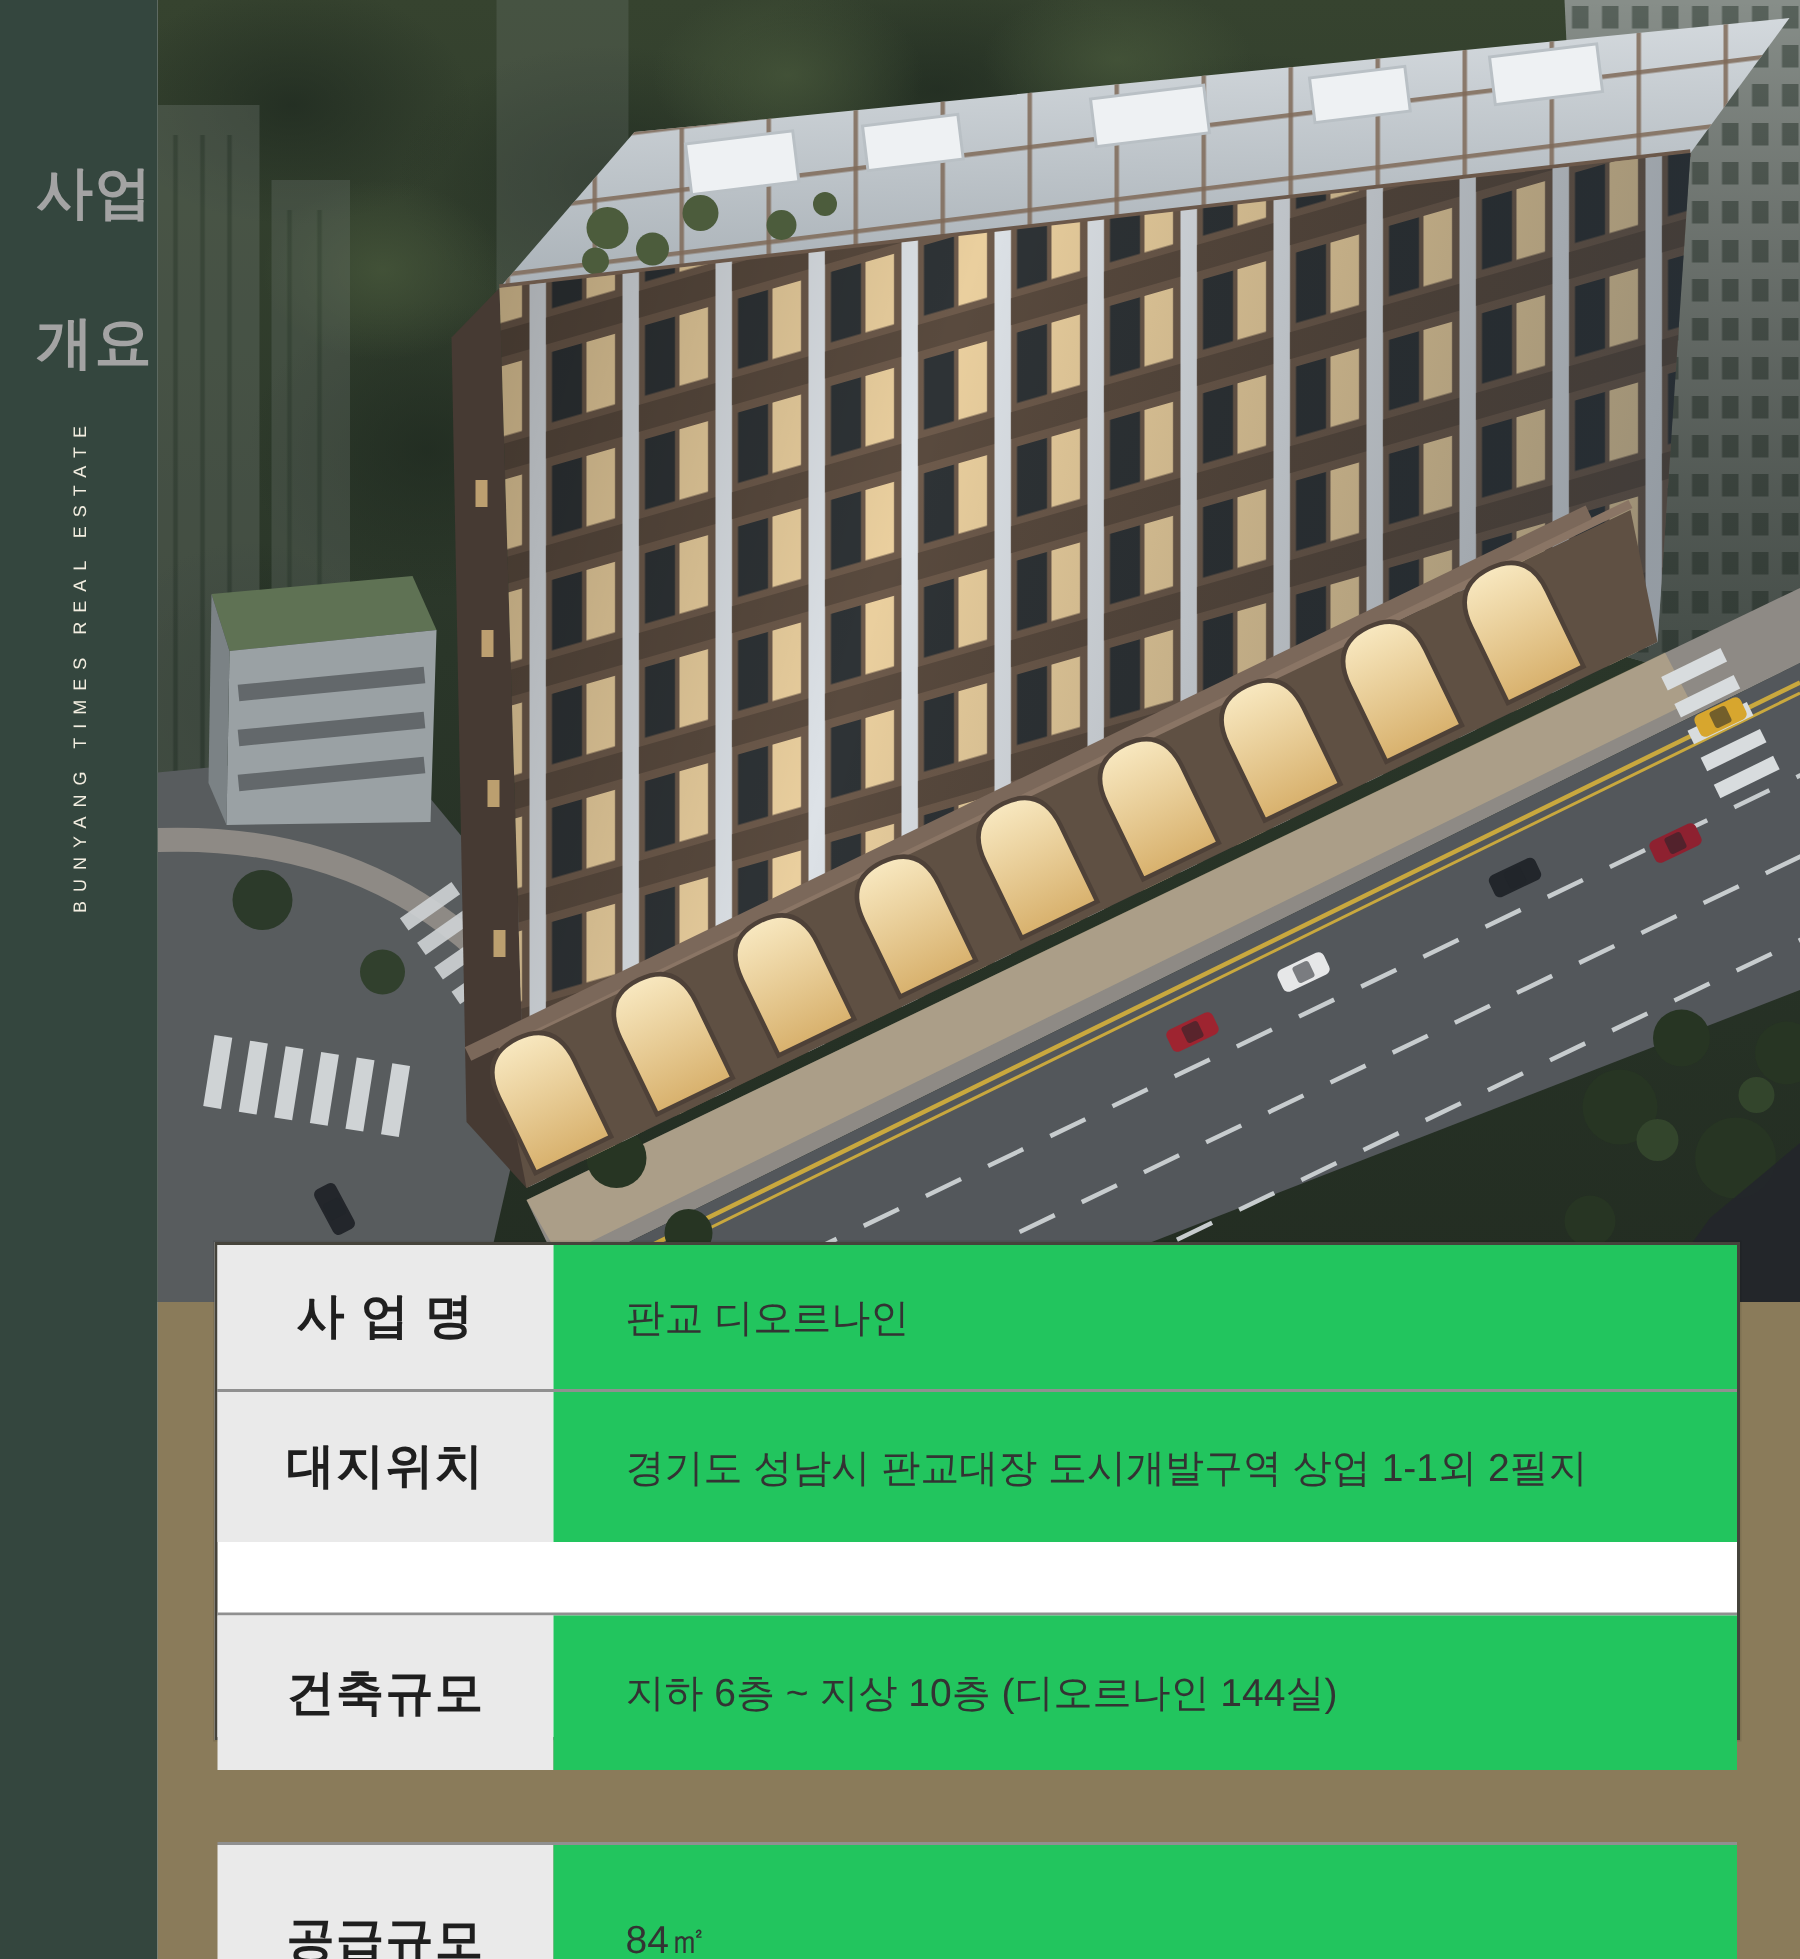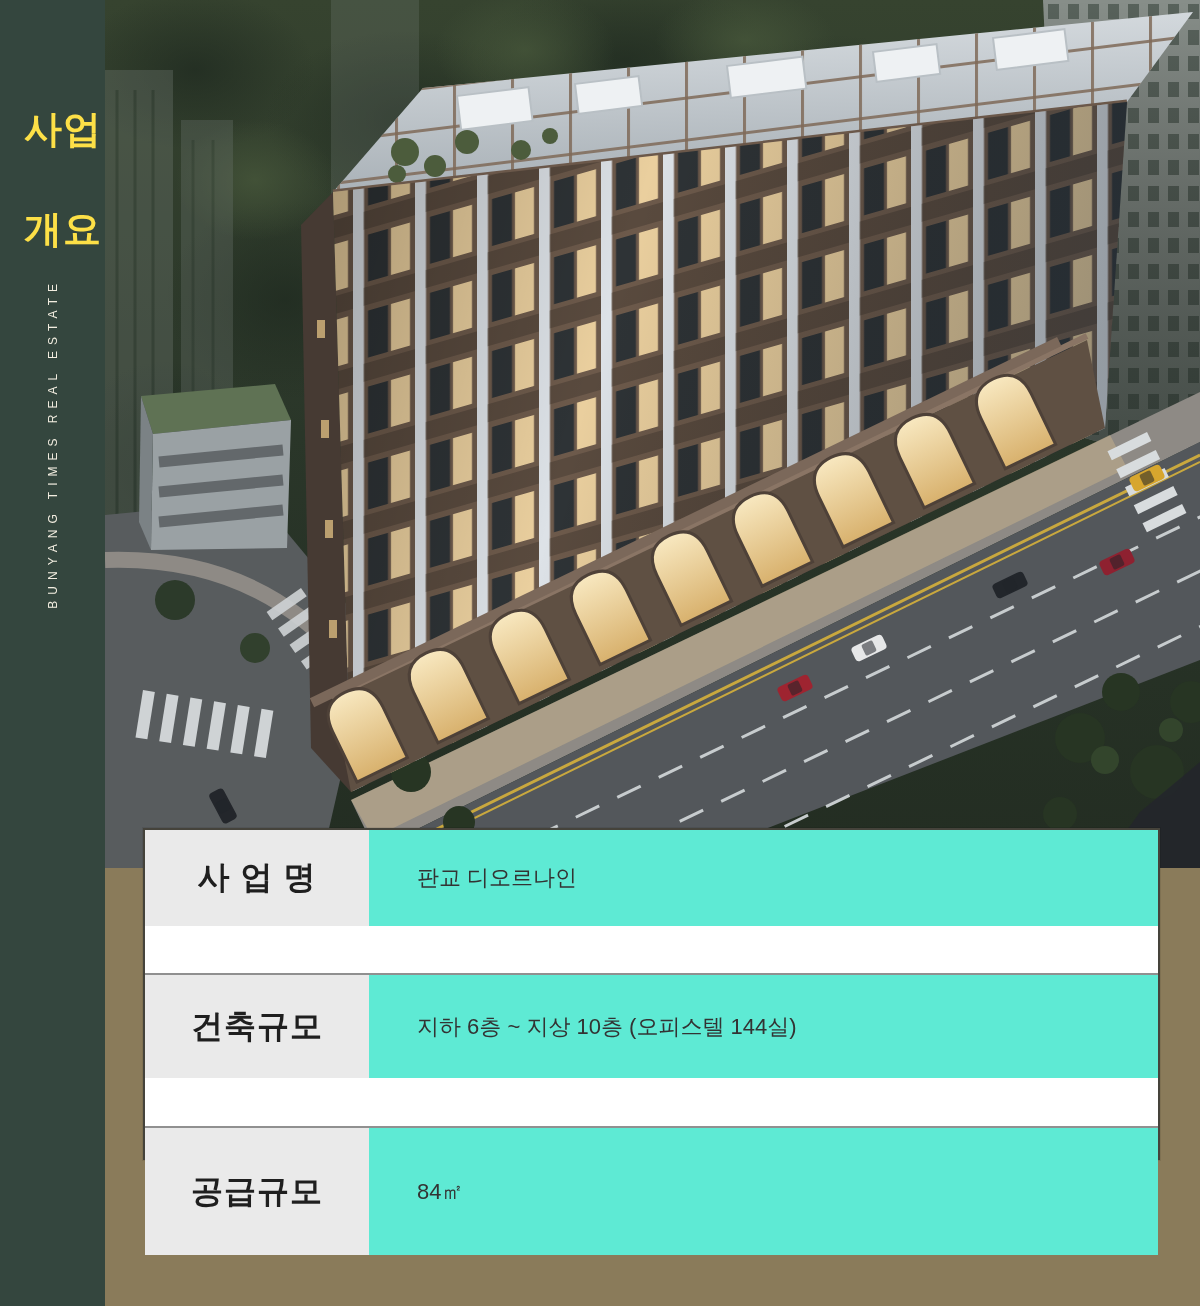--- a/index.html
+++ b/index.html
@@ -20,21 +20,21 @@
   .page{
     position:relative;width:1200px;height:1306px;overflow:hidden;background:#fff;
   }
   
   .sidebar{
     position:absolute;left:0;top:0;width:105px;height:1306px;
     background:var(--sidebar-green);z-index:5;
   }
   .page-title{
     position:absolute;left:24px;top:104px;
-    color:#fde047;font-size:38px;font-weight:bold;line-height:1.32;
+    color:#a3a3a3;font-size:38px;font-weight:bold;line-height:1.32;
     letter-spacing:1px;white-space:pre-line;
   }
   .brand-wrap{
     position:absolute;left:0;top:278px;width:105px;height:330px;
     display:flex;align-items:center;justify-content:center;
   }
   .brand-vertical{
     writing-mode:vertical-rl;transform:rotate(180deg);
     color:var(--sidebar-text);font-size:12px;letter-spacing:6px;
     font-weight:500;white-space:nowrap;
@@ -59,21 +59,21 @@
   .info-row{display:flex;width:100%;}
   .info-row + .info-row{border-top:2px solid var(--row-divider);}
   .r1{height:96px;} .r2{height:102px;} .r3{height:105px;margin-top:47px;} .r4{height:129px;margin-top:48px;}
   .cell-label{
     width:224px;flex:0 0 224px;background:var(--label-cell-bg);
     display:flex;align-items:center;justify-content:center;
     font-size:32px;font-weight:bold;color:#1F1F1F;letter-spacing:1px;
   }
   .cell-value{
     flex:1;display:flex;align-items:center;padding-left:48px;
-    font-size:22px;color:#333;background:#5eead4;letter-spacing:0;
+    font-size:26px;color:#333;background:#22c55e;letter-spacing:0;
   }
 </style>
 </head>
 <body>
 
 <div class="page">
 
   <aside class="sidebar">
     <h1 class="page-title"><span>사업</span><br>
       <span>개요</span>
@@ -293,23 +293,27 @@
     </svg>
   </div>
 
   <div class="olive-band"></div>
 
   <section class="info-panel">
     <div class="info-row r1">
       <div class="cell-label">사 업 명</div>
       <div class="cell-value">판교 디오르나인</div>
     </div>
+    <div class="info-row r2">
+      <div class="cell-label">대지위치</div>
+      <div class="cell-value">경기도 성남시 판교대장 도시개발구역 상업 1-1외 2필지</div>
+    </div>
     <div class="info-row r3">
       <div class="cell-label">건축규모</div>
-      <div class="cell-value">지하 6층 ~ 지상 10층 (오피스텔 144실)</div>
+      <div class="cell-value">지하 6층 ~ 지상 10층 (디오르나인 144실)</div>
     </div>
     <div class="info-row r4">
       <div class="cell-label">공급규모</div>
       <div class="cell-value">84㎡</div>
     </div>
   </section>
 
 </div>
 
 </body></html>

